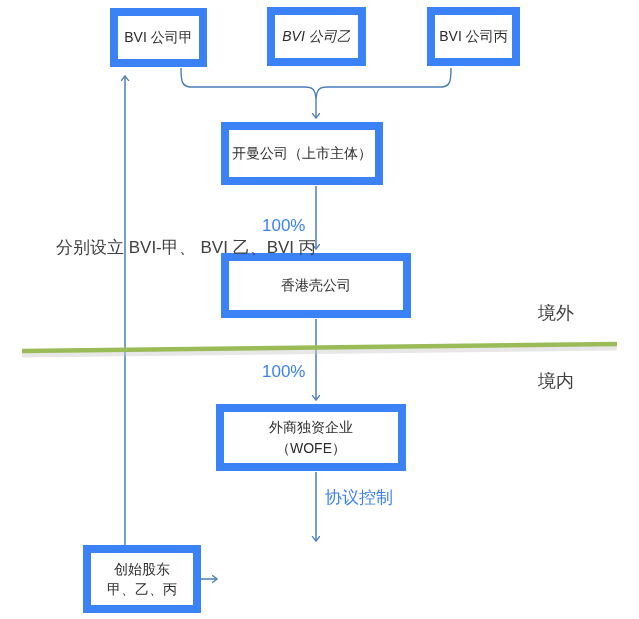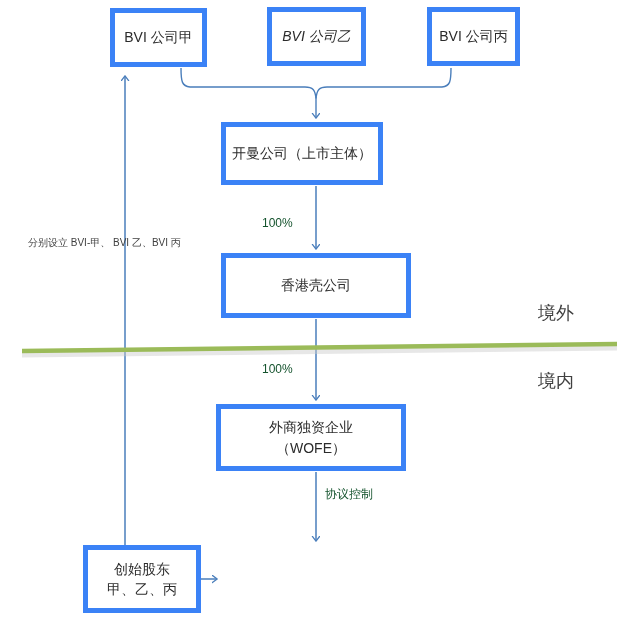--- a/index.html
+++ b/index.html
@@ -9,21 +9,21 @@
     font-family:"Liberation Sans","DejaVu Sans",sans-serif;
     overflow:hidden;
     position:relative;
   }
   #canvas{position:absolute;left:0;top:0;width:639px;height:619px;}
   svg.layer{position:absolute;left:0;top:0;width:639px;height:619px;pointer-events:none;}
 
   .node{
     position:absolute;
     box-sizing:border-box;
-    border:5px solid #3b82f6;
+    border:8px solid #3b82f6;
     background:#ffffff;
     display:flex;
     flex-direction:column;
     align-items:center;
     justify-content:center;
     text-align:center;
     color:#2b2b2b;
     font-size:14px;
     line-height:1.45;
     z-index:3;
@@ -31,25 +31,25 @@
   .node .ln{display:block;white-space:nowrap;}
 
   .freetext{
     position:absolute;
     color:#404040;
     font-size:18px;
     line-height:1.55;
     white-space:nowrap;
     z-index:4;
   }
-  .freetext.small{font-size:10px;}
+  .freetext.small{font-size:17px;margin-left:28px;}
   .edgelabel{
     position:absolute;
-    color:#14532d;
-    font-size:12px;
+    color:#3b82f6;
+    font-size:17px;
     white-space:nowrap;
     z-index:4;
     background:transparent;
   }
 
   
   #bvi-a{left:110px;top:8px;width:97px;height:59px;}
   #bvi-b{left:267px;top:7px;width:99px;height:59px;font-style:italic;}
   #bvi-c{left:427px;top:7px;width:93px;height:59px;}
   #cayman{left:221px;top:122px;width:162px;height:63px;}

